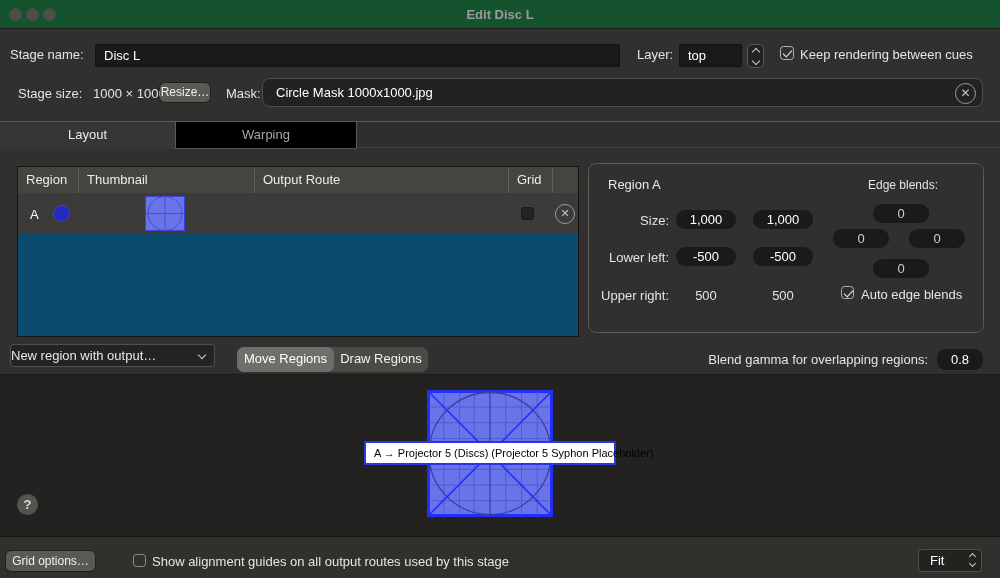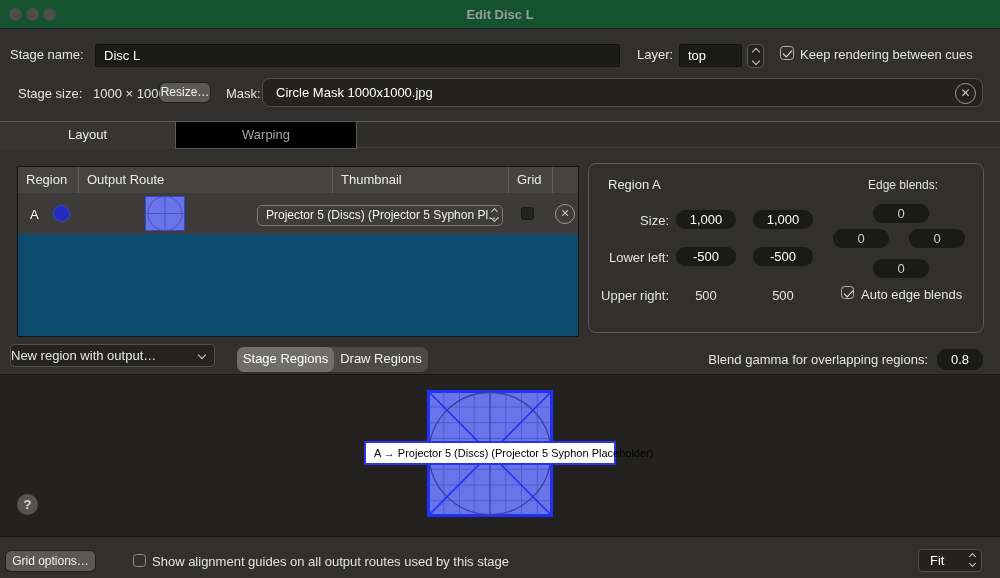--- a/index.html
+++ b/index.html
@@ -121,41 +121,34 @@
 
   <div class="tabstrip">
     <div class="tabrest"></div>
     <div class="tab active">Layout</div>
     <div class="tab inactive">Warping</div>
   </div>
 
   <div class="table">
     <div class="thead">
       <div class="th" style="width:61px">Region</div>
+      <div class="th" style="width:176px">Thumbnail</div>
       <div class="th" style="width:254px">Output Route</div>
-      <div class="th" style="width:176px">Thumbnail</div>
       <div class="th" style="width:44px">Grid</div>
       <div class="th" style="width:25px; border-right:none"></div>
     </div>
     <div class="trow">
       <div class="lbl" style="left:12px; top:14px; color:#fff">A</div>
       <span class="dot"></span>
       <svg class="rowthumb" viewBox="0 0 40 35">
         <rect x="0.5" y="0.5" width="39" height="34" fill="#6973ea" stroke="#3742d8"></rect>
         <circle cx="20" cy="17.5" r="17" fill="none" stroke="#4a52c2" stroke-width="1"></circle>
         <line x1="20" y1="0" x2="20" y2="35" stroke="#4a52c2" stroke-width="1"></line>
         <line x1="0" y1="17.5" x2="40" y2="17.5" stroke="#4a52c2" stroke-width="1"></line>
       </svg>
-      <div class="popup">
-        <span>Projector 5 (Discs) (Projector 5 Syphon Pl…</span>
-        <span class="chevcol">
-          <span class="chev up"></span>
-            <span class="chev down"></span>
-        </span>
-      </div>
       <span class="gridcheck"></span>
       <span class="xbtn" style="left:537px; top:11px; width:20px; height:20px; font-size:11px; line-height:17px">✕</span>
     </div>
   </div>
 
   <div class="panel">
     <div class="lbl" style="left:19px; top:13px; color:#eaeaea">Region A</div>
 
     <div class="rp-label" style="top:49px">Size:</div>
     <div class="numfield" style="left:87px;  top:46px; width:60px; height:19px; line-height:19px">1,000</div>
@@ -176,21 +169,21 @@
     <div class="numfield" style="left:284px; top:95px; width:56px; height:19px; line-height:19px; color:#cfcfcf">0</div>
     <span class="checkbox checked" style="left:252px; top:122px; width:13px; height:13px"></span>
     <div class="lbl" style="left:272px; top:123px">Auto edge blends</div>
   </div>
 
   <div class="dropdown" style="left:10px; top:344px; width:205px; height:23px; line-height:21px">
     <span>New region with output…</span>
     <span class="chev down" style="position:absolute; right:9px; top:7px"></span>
   </div>
   <div class="seg">
-    <div class="on">Stage Regions</div>
+    <div class="on">Move Regions</div>
     <div class="off">Draw Regions</div>
   </div>
   <div class="lbl" style="left:560px; top:352px; width:368px; text-align:right">Blend gamma for overlapping regions:</div>
   <div class="numfield" style="left:937px; top:349px; width:46px; height:21px; line-height:21px">0.8</div>
 
   <div class="canvas">
     <svg style="position:absolute; left:427px; top:15px" width="126" height="127" viewBox="0 0 126 127">
       <rect x="1.5" y="1.5" width="123" height="124" fill="#6973ea" stroke="#2230f5" stroke-width="3"></rect>
       <g stroke="#4a52c2" stroke-width="0.8" opacity="0.9">
         <line x1="16.75" y1="2" x2="16.75" y2="125"></line>

